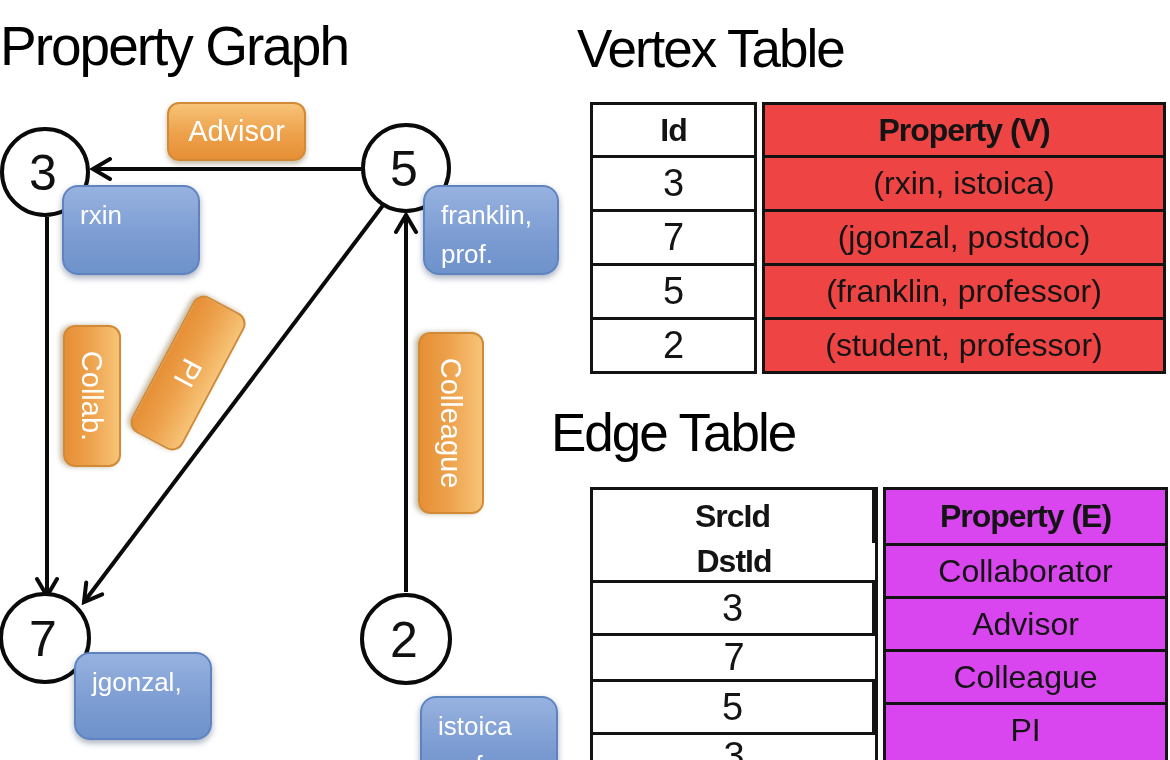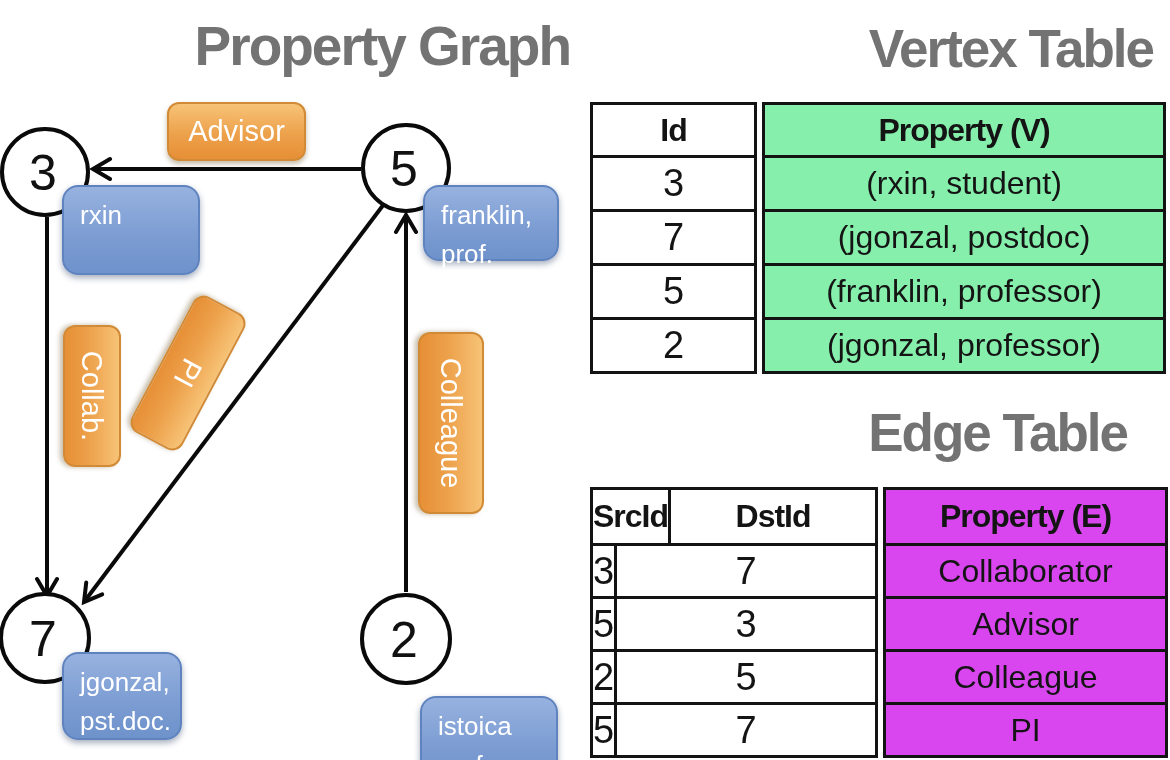--- a/index.html
+++ b/index.html
@@ -2,22 +2,22 @@
 <html><head>
 <meta charset="utf-8">
 <style>
   html,body{margin:0;padding:0;background:#ffffff;}
   .stage{
     position:relative;width:1170px;height:760px;overflow:hidden;
     font-family:"Liberation Sans",sans-serif;color:#141414;background:#ffffff;
   }
   
   .big-title{
-    position:absolute;text-align:right;font-size:53px;font-weight:700;
-    letter-spacing:-2px;color:#737373;white-space:nowrap;
+    position:absolute;text-align:left;font-size:53px;font-weight:400;
+    letter-spacing:-2px;color:#000000;white-space:nowrap;
   }
   #title-graph{left:0;top:14px;width:570px;font-size:55px;}
   #title-vertex{left:577px;top:18px;width:576px;}
   #title-edge{left:551px;top:402px;width:576px;}
 
   
   .graph-svg{position:absolute;left:0;top:0;width:585px;height:760px;}
   .gedge{stroke:#0a0a0a;stroke-width:4;fill:none;}
   .gnode{fill:#ffffff;stroke:#0a0a0a;stroke-width:4;}
   .gnum{font-size:50px;font-weight:300;fill:#111;text-anchor:middle;}
@@ -38,43 +38,43 @@
   
   .vbox{
     position:absolute;box-sizing:border-box;
     background:linear-gradient(#97b2df,#7d9dd3 55%,#6e92cb);
     border:2px solid #5f83bf;border-radius:16px;
     color:#ffffff;font-size:26px;line-height:1.5;
     padding:9px 8px 0 16px;
     box-shadow:0 3px 6px rgba(30,50,90,.40);
   }
   #vbox-rxin    {left:62px; top:185px;width:138px;height:90px;}
-  #vbox-franklin{left:423px;top:185px;width:136px;height:76px;}
-  #vbox-jgonzal {left:62px; top:652px;width:120px;height:88px;}
+  #vbox-franklin{left:423px;top:185px;width:136px;height:90px;}
+  #vbox-jgonzal {left:74px; top:652px;width:138px;height:88px;}
   #vbox-istoica {left:420px;top:652px;width:138px;height:88px;margin-top:44px;}
   .vbox div{white-space:nowrap;}
 
   
   .dtable{position:absolute;display:flex;gap:5px;text-align:right;}
   #vertex-table{left:590px;top:102px;}
   #edge-table{left:590px;top:487px;}
   .tcol{border:3px solid #131313;box-sizing:border-box;background:#fff;}
   .tcell{
     display:flex;align-items:center;justify-content:center;
     border-top:3px solid #131313;font-size:32px;white-space:nowrap;
   }
   .tcell.first{border-top:none;}
   .tcell.head{font-weight:700;font-size:32px;letter-spacing:-1px;}
   .tcell.num{font-size:38px;font-weight:300;}
   .v-h{height:50px;} .v-r{height:51px;}
   .e-h{height:53px;} .e-r{height:50px;}
   #vt-id{width:167px;}
-  #vt-prop{width:404px;background:#86efac;}
+  #vt-prop{width:404px;background:#ef4444;}
   #et-ids{width:288px;display:flex;flex-direction:column;}
-  .erow{display:flex;}
+  .erow{display:flex;flex-direction:column;}
   .erow .src{width:127px;border-right:3px solid #131313;}
   .erow .dst{flex:1;}
   .erow .tcell{width:auto;}
   #et-prop{width:285px;background:#d946ef;}
 </style>
 </head>
 <body>
 
 <div class="stage">
 
@@ -111,41 +111,40 @@
 
   <div class="vbox" id="vbox-rxin">
     <div>rxin</div>
   </div>
   <div class="vbox" id="vbox-franklin">
     <div>franklin,</div>
     <div>prof.</div>
   </div>
   <div class="vbox" id="vbox-jgonzal">
     <div>jgonzal,</div>
-    <div>pst.doc.</div>
   </div>
   <div class="vbox" id="vbox-istoica">
     <div>istoica</div>
     <div>prof.</div>
   </div>
 
   <div class="dtable" id="vertex-table">
     <div class="tcol" id="vt-id">
       <div class="tcell head first v-h">Id</div>
       <div class="tcell num v-r">3</div>
       <div class="tcell num v-r">7</div>
       <div class="tcell num v-r">5</div>
       <div class="tcell num v-r">2</div>
     </div>
     <div class="tcol" id="vt-prop">
       <div class="tcell head first v-h">Property (V)</div>
-      <div class="tcell v-r">(rxin, student)</div>
+      <div class="tcell v-r">(rxin, istoica)</div>
       <div class="tcell v-r">(jgonzal, postdoc)</div>
       <div class="tcell v-r">(franklin, professor)</div>
-      <div class="tcell v-r">(jgonzal, professor)</div>
+      <div class="tcell v-r">(student, professor)</div>
     </div>
   </div>
 
   <div class="dtable" id="edge-table">
     <div class="tcol" id="et-ids">
       <div class="erow">
         <div class="tcell head first e-h src">SrcId</div>
         <div class="tcell head first e-h dst">DstId</div>
       </div>
       <div class="erow">

